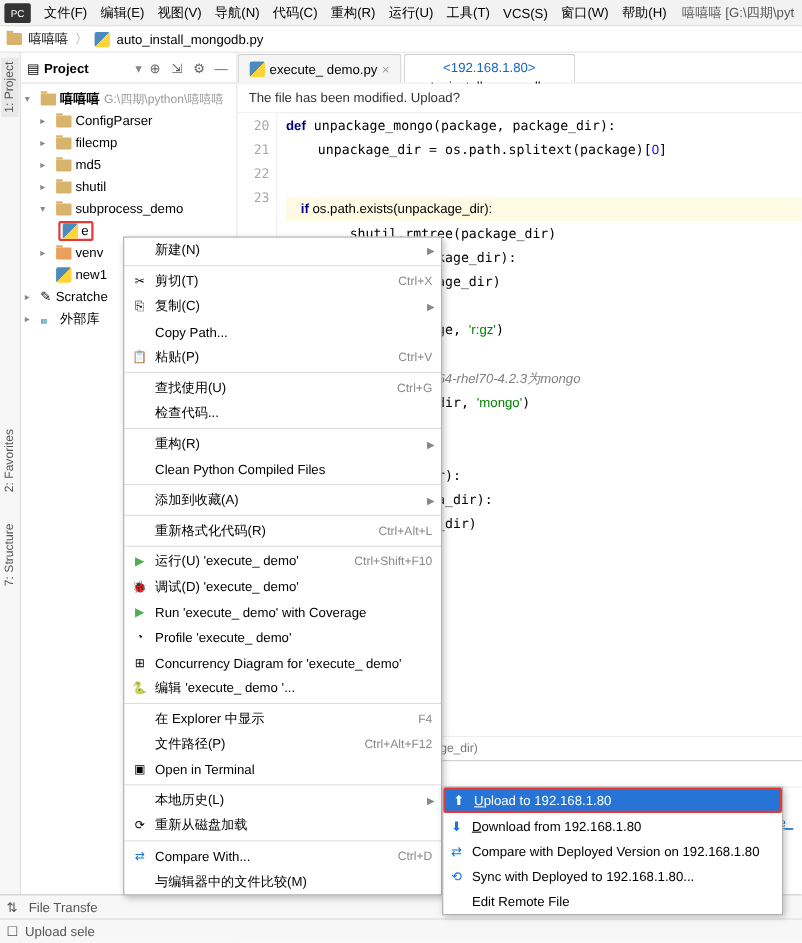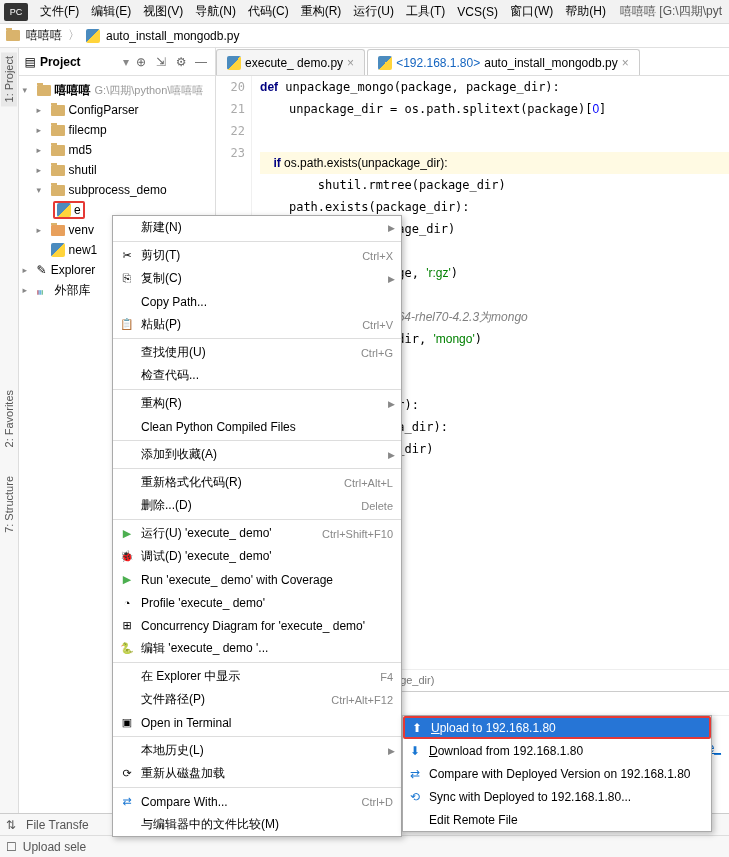--- a/index.html
+++ b/index.html
@@ -40,21 +40,21 @@
 .indent-2 { padding-left: 34px; }
 .highlight-red { border: 2px solid #e53935; border-radius: 2px; padding: 0 2px; }
 .venv-folder { width: 14px; height: 11px; background: #e8a05c; }
 .lib-icon { width: 14px; height: 14px; }
 .lib-icon::before { content: "▮▮▮"; font-size: 6px; letter-spacing: -1px; background: linear-gradient(90deg,#e57373,#64b5f6,#81c784); -webkit-background-clip: text; color: transparent; }
 
 
 .editor-area { flex: 1; display: flex; flex-direction: column; background: #fff; }
 .editor-tabs { height: 28px; border-bottom: 1px solid #ddd; display: flex; align-items: flex-end; }
 .ed-tab { height: 26px; padding: 0 10px; display: flex; align-items: center; gap: 4px; border: 1px solid #ccc; border-bottom: none; background: #f5f5f5; margin-right: 2px; border-radius: 3px 3px 0 0; font-size: 11px; }
-.ed-tab.active { background: #fff; }
+.ed-tab.active { background: #fff; flex-direction: column; }
 .close-x { color: #999; }
 
 .banner { padding: 6px 10px; background: #fff; border-bottom: 1px solid #eee; color: #333; }
 
 .code { display: flex; flex: 1; overflow: hidden; }
 .gutter { width: 36px; background: #fff; border-right: 1px solid #f0f0f0; color: #aaa; text-align: right; padding: 0 6px; font-family: Consolas, monospace; font-size: 12px; line-height: 22px; }
 .code-body { flex: 1; font-family: Consolas, monospace; font-size: 12px; line-height: 22px; padding-left: 8px; white-space: pre; overflow: hidden; }
 .kw { color: #cc7832; font-weight: bold; color:#000080; }
 .str { color: #008000; }
 .num { color: #0000ff; }
@@ -177,21 +177,21 @@
           <span>venv</span>
         </div>
       <div class="tree-row indent-1">
           <span class="tree-arrow"></span>
           <div class="py-icon-small"></div>
           <span>new1</span>
         </div>
       <div class="tree-row">
           <span class="tree-arrow">▸</span>
           <span>✎</span>
-          <span>Explorer</span>
+          <span>Scratche</span>
         </div>
       <div class="tree-row">
           <span class="tree-arrow">▸</span>
           <span class="lib-icon"></span>
           <span>外部库</span>
         </div>
     </div>
   </div>
 
   <div class="editor-area">
@@ -201,20 +201,21 @@
         <span>execute_ demo.py</span>
           <span class="close-x">×</span>
       </div>
       <div class="ed-tab active">
         <div class="py-icon-small"></div>
         <span style="color:#1565c0">&lt;192.168.1.80&gt;</span>
         <span>auto_install_mongodb.py</span>
         <span class="close-x">×</span>
       </div>
     </div>
+    <div class="banner">The file has been modified. Upload?</div>
     <div class="code">
       <div class="gutter">20<br>21<br>22<br>23<br>&nbsp;<br>&nbsp;<br>&nbsp;<br>&nbsp;<br>&nbsp;<br>&nbsp;<br>&nbsp;<br>&nbsp;<br>&nbsp;<br>&nbsp;<br>&nbsp;<br>&nbsp;</div>
       <div class="code-body"><span class="kw">def</span> unpackage_mongo(package, package_dir):
     unpackage_dir = os.path.splitext(package)[<span class="num">0</span>]
 <span class="hl-line">    <span class="kw">if</span> os.path.exists(unpackage_dir):</span>
         shutil.rmtree(package_dir)
     path.exists(package_dir):
     til.rmtree(package_dir)
 
     file.open(package, <span class="str">'r:gz'</span>)
@@ -296,24 +297,20 @@
   <div class="cm-sep"></div>
   <div class="cm-row">
       <span>添加到收藏(A)</span>
       <span class="sub-arrow">▶</span>
     </div>
   <div class="cm-sep"></div>
   <div class="cm-row">
       <span>重新格式化代码(R)</span>
       <span class="sc">Ctrl+Alt+L</span>
     </div>
-  <div class="cm-row">
-      <span>删除...(D)</span>
-      <span class="sc">Delete</span>
-    </div>
   <div class="cm-sep"></div>
   <div class="cm-row">
       <span class="cm-icon" style="color:#4caf50">▶</span>
       <span>运行(U) 'execute_ demo'</span>
       <span class="sc">Ctrl+Shift+F10</span>
     </div>
   <div class="cm-row">
       <span class="cm-icon" style="color:#4caf50">🐞</span>
       <span>调试(D) 'execute_ demo'</span>
     </div>

